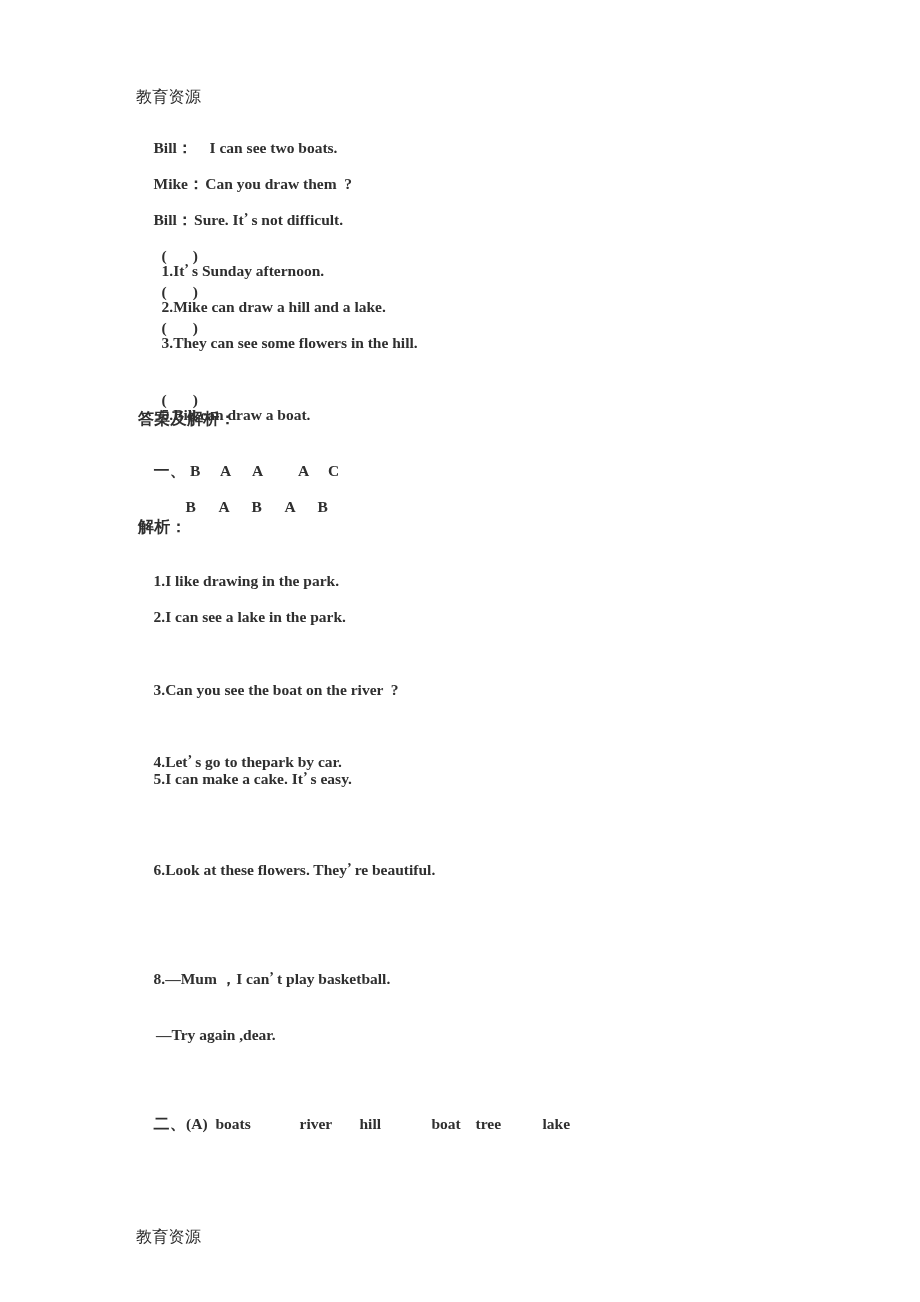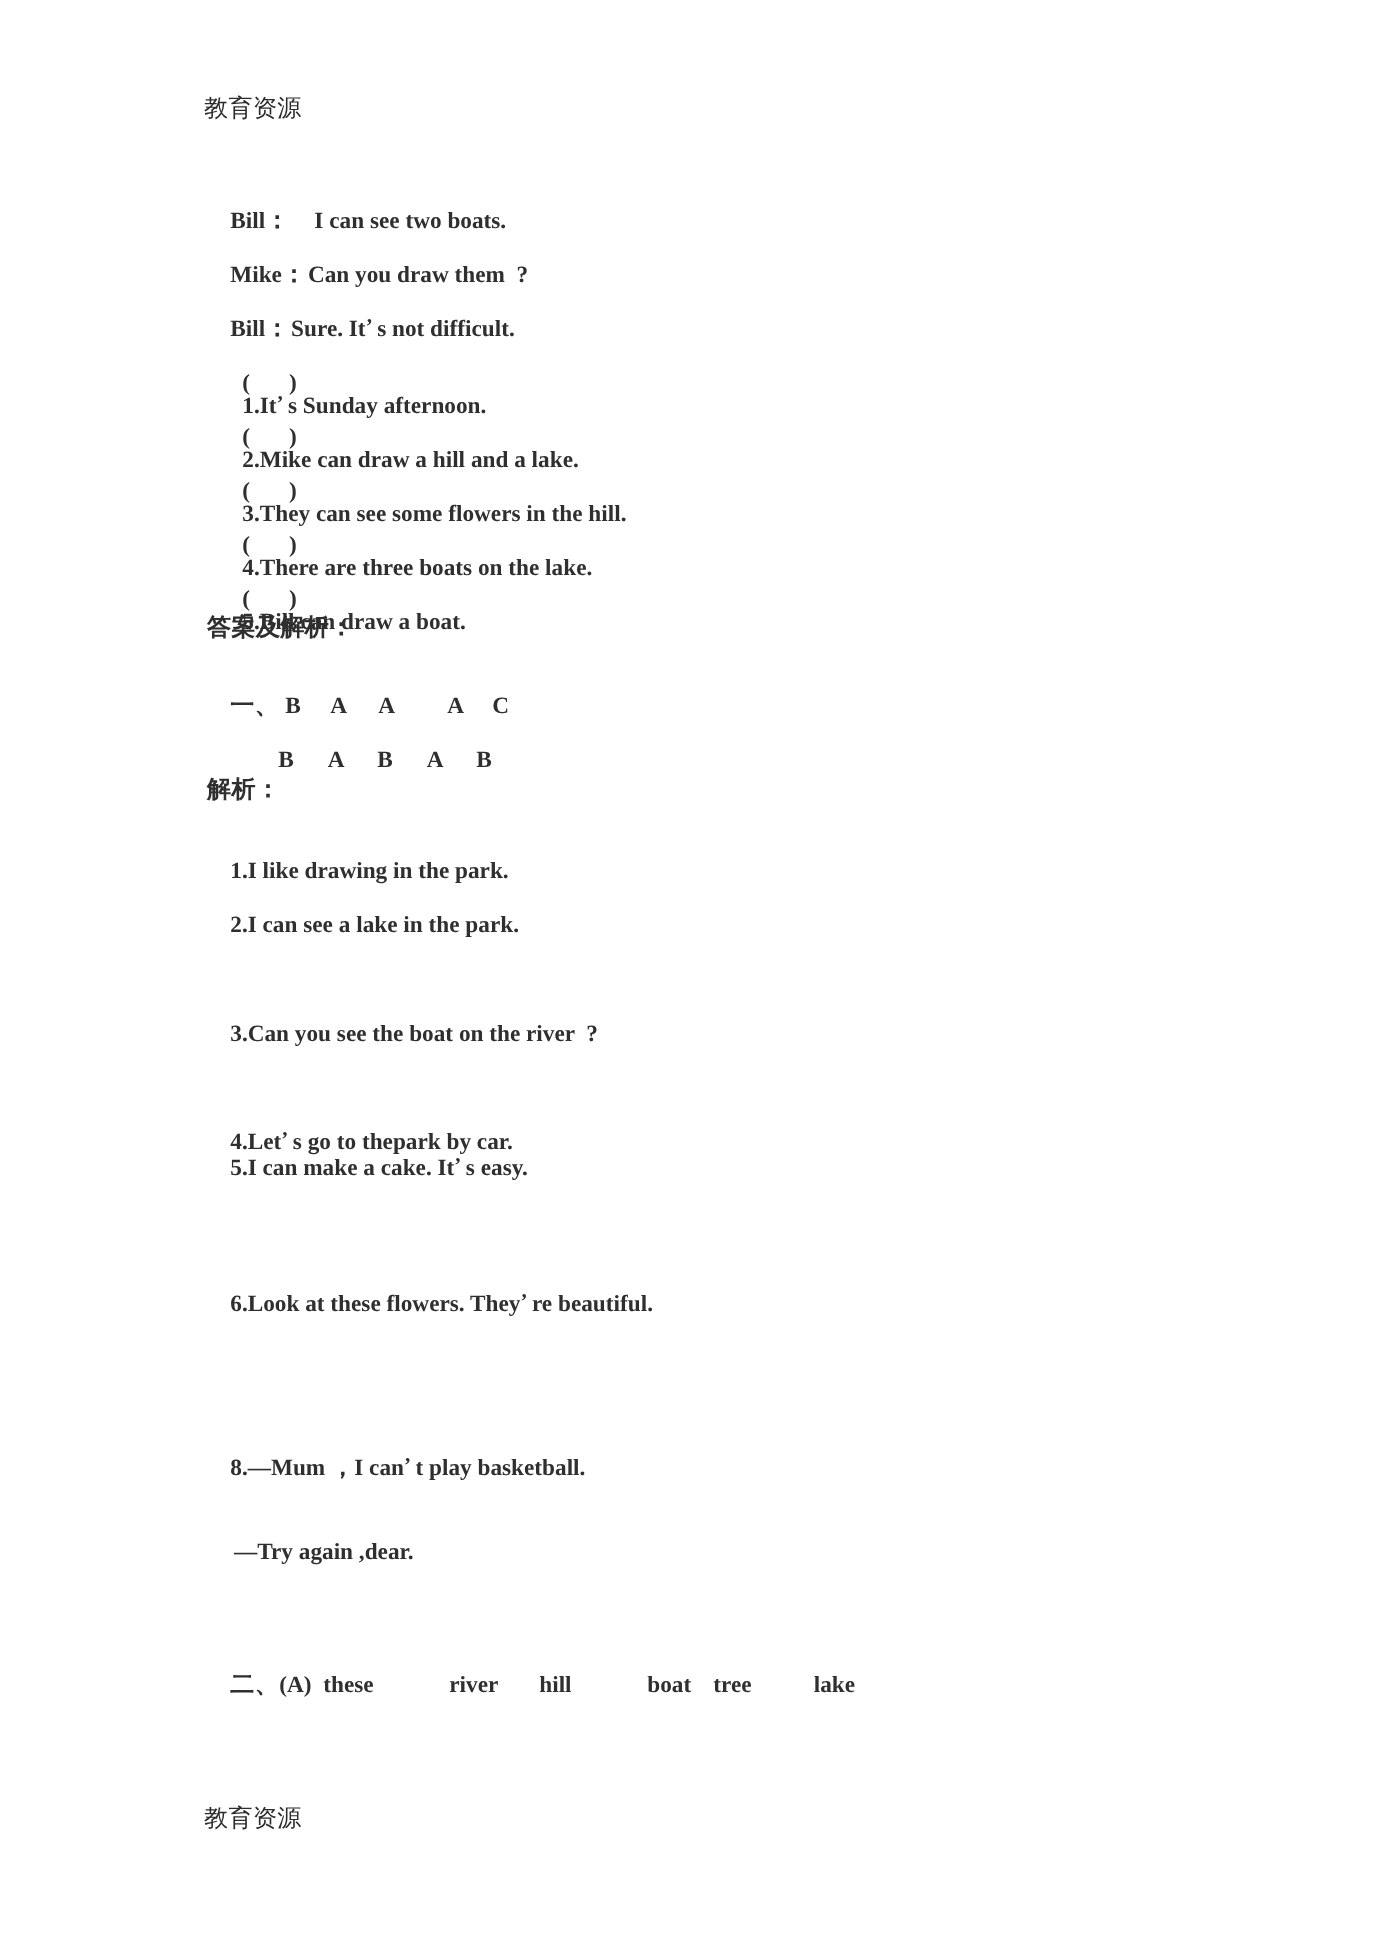--- a/index.html
+++ b/index.html
@@ -25,20 +25,21 @@
 
   
   .watermark {
     position: absolute;
     left: 136px;
     font-size: 17px;
     line-height: 1;
     letter-spacing: 0.5px;
     color: #2b2b2b;
     white-space: nowrap;
+    margin-top: 24px;
   }
   .watermark.top { top: 65px; }
   .watermark.bottom { top: 1205px; }
 
   
   .line {
     position: absolute;
     font-size: 15.5px;
     line-height: 1;
     white-space: pre;
@@ -125,24 +126,20 @@
   <div class="line tf" style="top:268px">
     <span class="paren-open">(</span><span>)</span>
     <span>2.</span><span>Mike can draw a hill and a lake.</span>
   </div>
 
   <div class="line tf" style="top:304px">
     <span class="paren-open">(</span><span>)</span>
     <span>3.</span><span>They can see some flowers in the hill.</span>
   </div>
 
-  <div class="line tf" style="top:340px">
-    <span class="paren-open">(</span><span>)</span>
-    <span>4.</span><span>There are three boats on the lake.</span>
-  </div>
 
   <div class="line tf" style="top:376px">
     <span class="paren-open">(</span><span>)</span>
     <span>5.</span><span>Bill can draw a boat.</span>
   </div>
 
   <div class="line cjk" style="left:138px; top:411px">答案及解析：</div>
 
   <div class="line ansrow" style="top:447px">
     <span class="mark cjk">一、</span><span class="a w1">B</span><span class="a w2">A</span><span class="a w3">A</span><span class="a w4">A</span><span class="a">C</span>
@@ -179,19 +176,19 @@
   </div>
 
 
   <div class="line" style="left:138px; top:955px">
     <span>8.</span><span>—Mum ，I can</span><span class="apos">’</span><span>t play basketball.</span>
   </div>
 
   <div class="line" style="left:156px; top:1027px">—Try again ,dear.</div>
 
   <div class="line vocab vocabA" style="top:1100px">
-    <span class="lead"><span class="cjk">二、</span><span>(A)</span></span><span class="col c1">these</span><span class="col c2">river</span><span class="col c3">hill</span><span class="col c4">boat</span><span class="col c5">tree</span><span class="col">lake</span>
+    <span class="lead"><span class="cjk">二、</span><span>(A)</span></span><span class="col c1">boats</span><span class="col c2">river</span><span class="col c3">hill</span><span class="col c4">boat</span><span class="col c5">tree</span><span class="col">lake</span>
   </div>
 
 
   <div class="watermark bottom cjk">教育资源</div>
 
 </div>
 
 </body></html>

